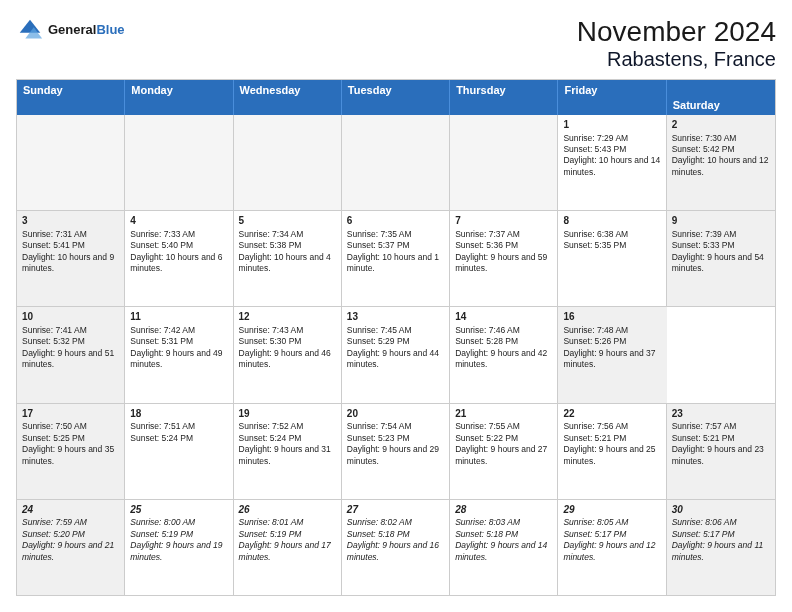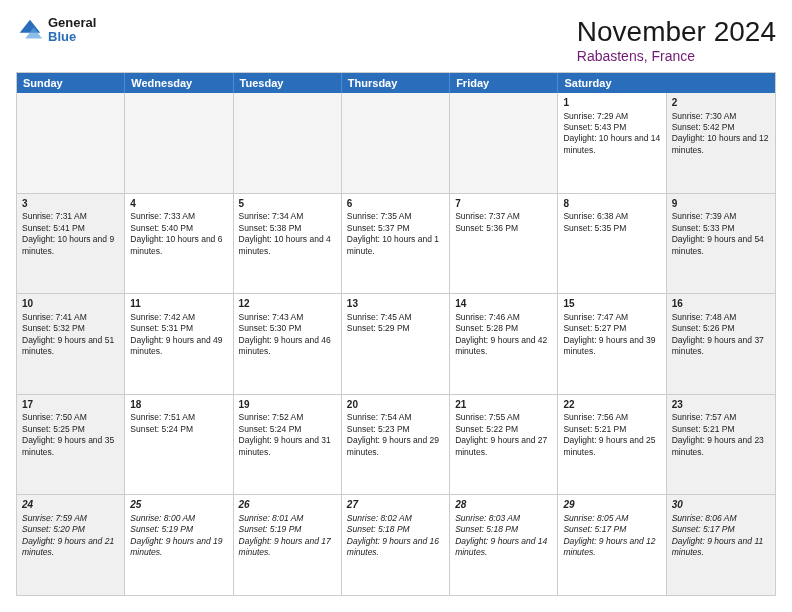--- a/index.html
+++ b/index.html
@@ -23,63 +23,64 @@
       align-items: flex-start;
       margin-bottom: 8px;
     }
     .logo {
       display: flex;
       align-items: center;
       gap: 4px;
     }
     .logo-text {
       display: flex;
-      flex-direction: column;
+      flex-direction: row;
       font-size: 13px;
       font-weight: bold;
       color: #1a1a1a;
       line-height: 1.1;
     }
     .logo-text span:first-child { color: #1a1a1a; }
     .logo-blue { color: #2a6ebb !important; }
     .logo-icon {
       width: 28px;
       height: 28px;
     }
     .title-area {
+      text-align: right;
     }
     .month-title {
       font-size: 28px;
       font-weight: normal;
       color: #1a1a1a;
     }
     .location {
-      font-size: 14px;
-      color: #701a75;
+      font-size: 20px;
+      color: #0f172a;
     }
     .calendar {
       flex: 1;
       display: flex;
       flex-direction: column;
       border: 1px solid #ccc;
     }
     .cal-header {
       display: grid;
       grid-template-columns: repeat(7, 1fr);
       background: #2a6ebb;
     }
     .cal-header-cell {
       color: #fff;
       font-size: 11px;
       font-weight: bold;
       padding: 4px 6px;
       text-align: left;
       border-right: 1px solid #4a8edb;
     }
-    .cal-header-cell:last-child { border-right: none; }
+    .cal-header-cell:last-child { border-right: none; margin-top: 15px; }
     .cal-body {
       flex: 1;
       display: flex;
       flex-direction: column;
     }
     .cal-row {
       display: grid;
       grid-template-columns: repeat(7, 1fr);
       flex: 1;
       border-bottom: 1px solid #ccc;
@@ -119,20 +120,21 @@
     </div>
     <div class="title-area">
       <div class="month-title">November 2024</div>
       <div class="location">Rabastens, France</div>
     </div>
   </div>
 
   <div class="calendar">
     <div class="cal-header">
     <div class="cal-header-cell">Sunday</div>
+        <div class="cal-header-cell">Monday</div>
         <div class="cal-header-cell">Wednesday</div>
         <div class="cal-header-cell">Tuesday</div>
         <div class="cal-header-cell">Thursday</div>
         <div class="cal-header-cell">Friday</div>
         <div class="cal-header-cell">Saturday</div>
       </div>
     <div class="cal-body">
     <div class="cal-row">
           <div class="cal-cell empty"></div>
           <div class="cal-cell empty"></div>
@@ -174,20 +176,21 @@
           <div class="cal-cell">
             <div class="day-number">6</div>
             <div>Sunrise: 7:35 AM</div>
             <div>Sunset: 5:37 PM</div>
             <div>Daylight: 10 hours and 1 minute.</div>
           </div>
           <div class="cal-cell">
             <div class="day-number">7</div>
             <div>Sunrise: 7:37 AM</div>
             <div>Sunset: 5:36 PM</div>
+            <div>Daylight: 9 hours and 59 minutes.</div>
           </div>
           <div class="cal-cell">
             <div class="day-number">8</div>
             <div>Sunrise: 6:38 AM</div>
             <div>Sunset: 5:35 PM</div>
           </div>
           <div class="cal-cell shaded">
             <div class="day-number">9</div>
             <div>Sunrise: 7:39 AM</div>
             <div>Sunset: 5:33 PM</div>
@@ -210,32 +213,27 @@
           <div class="cal-cell">
             <div class="day-number">12</div>
             <div>Sunrise: 7:43 AM</div>
             <div>Sunset: 5:30 PM</div>
             <div>Daylight: 9 hours and 46 minutes.</div>
           </div>
           <div class="cal-cell">
             <div class="day-number">13</div>
             <div>Sunrise: 7:45 AM</div>
             <div>Sunset: 5:29 PM</div>
+            <div>Daylight: 9 hours and 44 minutes.</div>
           </div>
           <div class="cal-cell">
             <div class="day-number">14</div>
             <div>Sunrise: 7:46 AM</div>
             <div>Sunset: 5:28 PM</div>
             <div>Daylight: 9 hours and 42 minutes.</div>
-          </div>
-          <div class="cal-cell">
-            <div class="day-number">15</div>
-            <div>Sunrise: 7:47 AM</div>
-            <div>Sunset: 5:27 PM</div>
-            <div>Daylight: 9 hours and 39 minutes.</div>
           </div>
           <div class="cal-cell shaded">
             <div class="day-number">16</div>
             <div>Sunrise: 7:48 AM</div>
             <div>Sunset: 5:26 PM</div>
             <div>Daylight: 9 hours and 37 minutes.</div>
           </div>
         </div>
         <div class="cal-row">
           <div class="cal-cell shaded">

